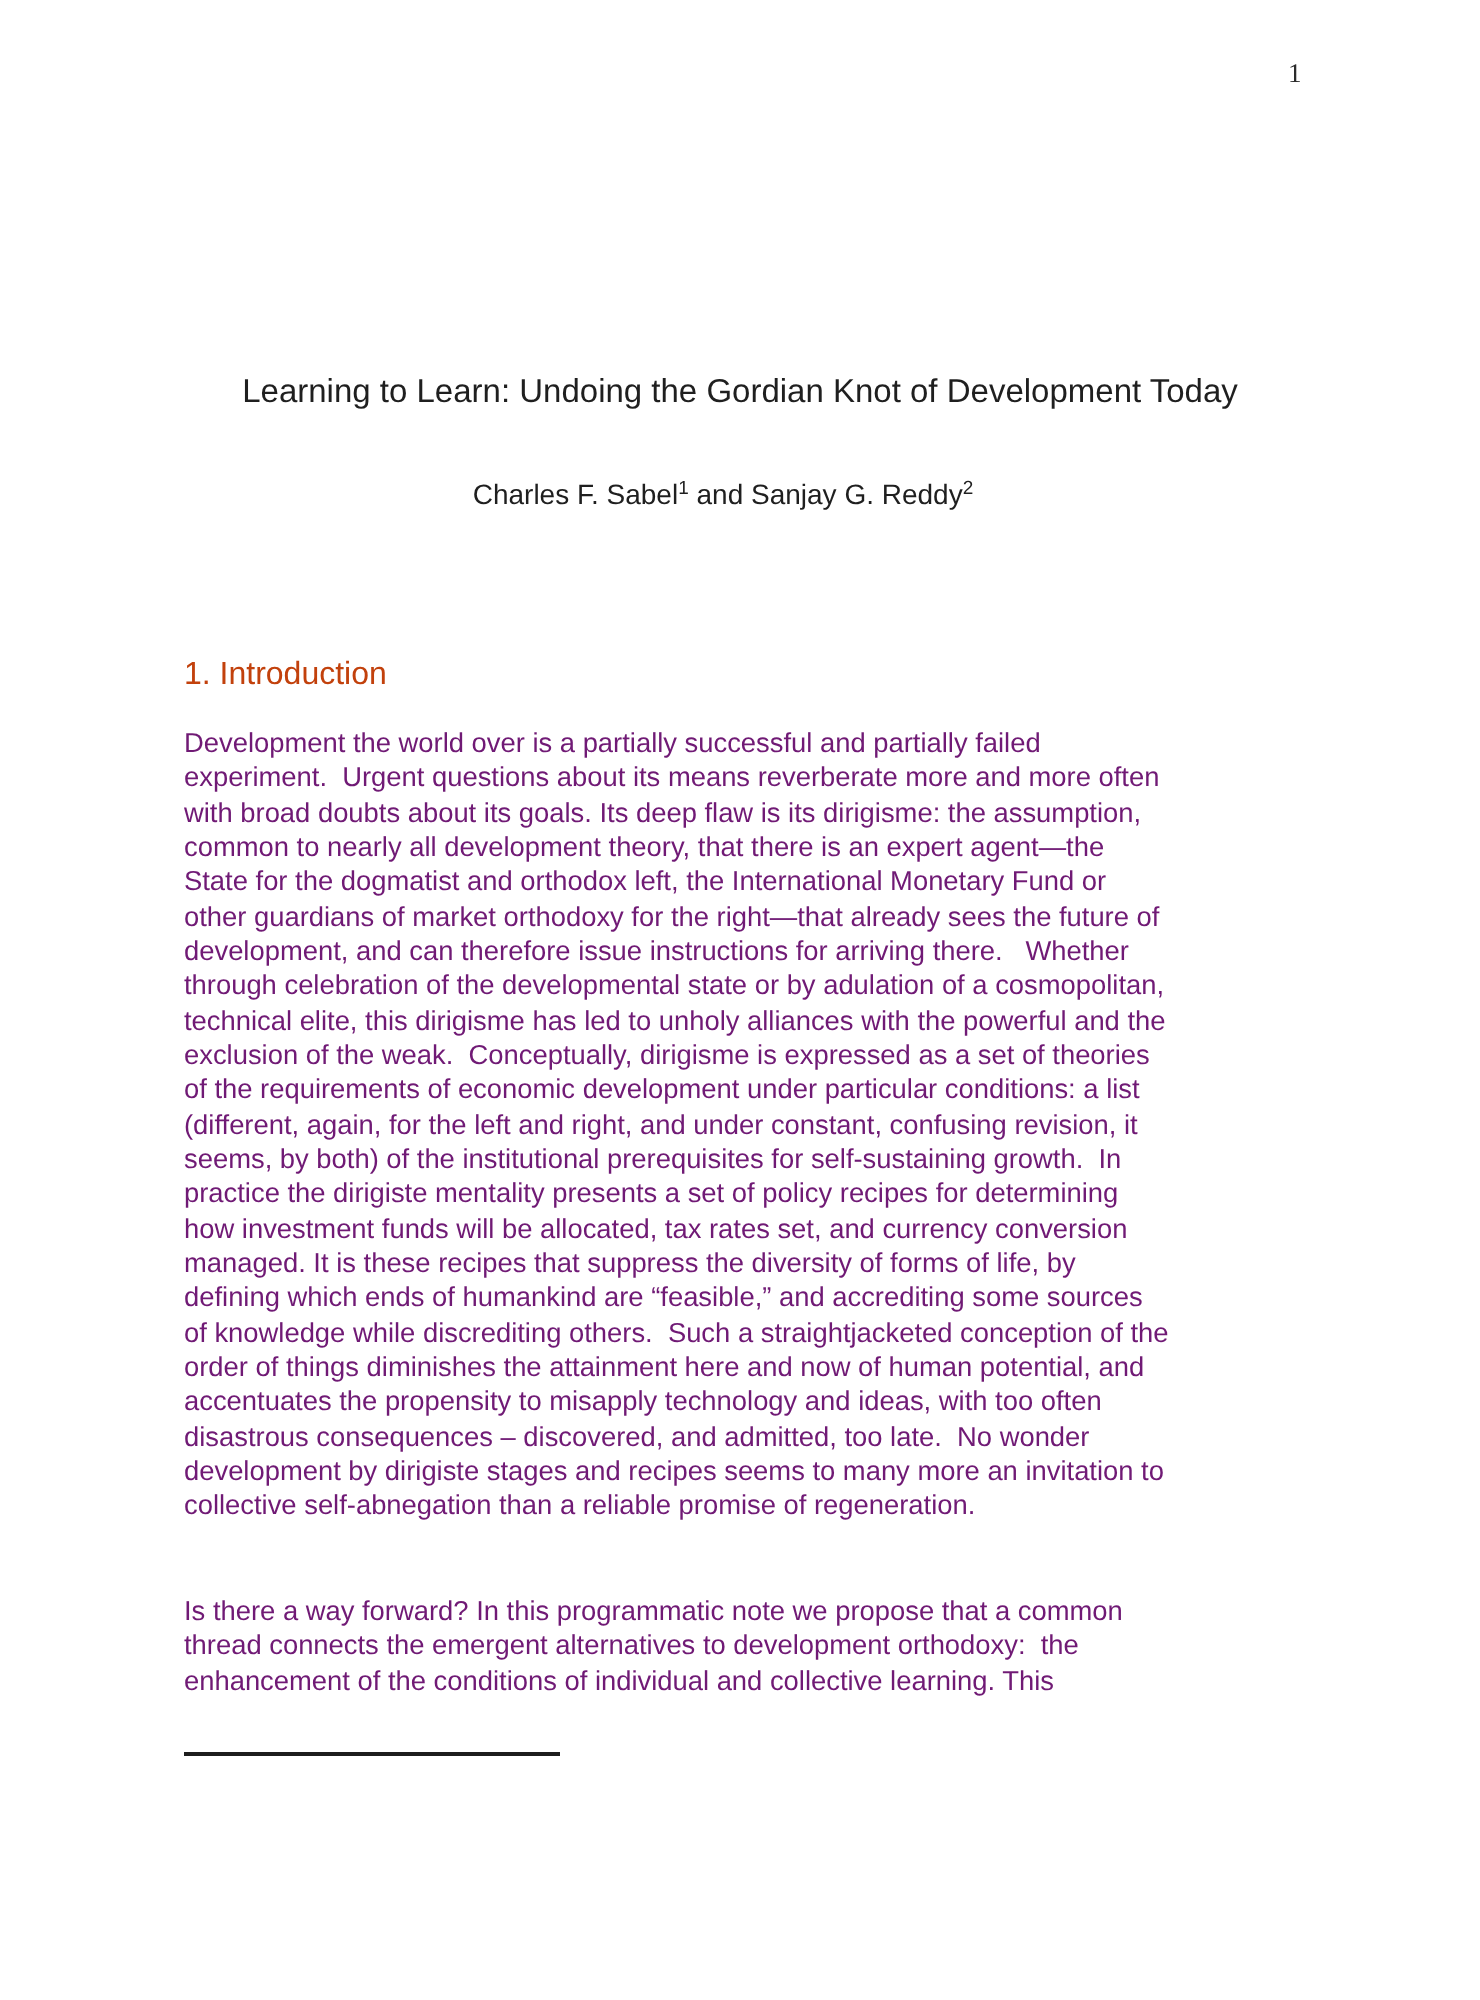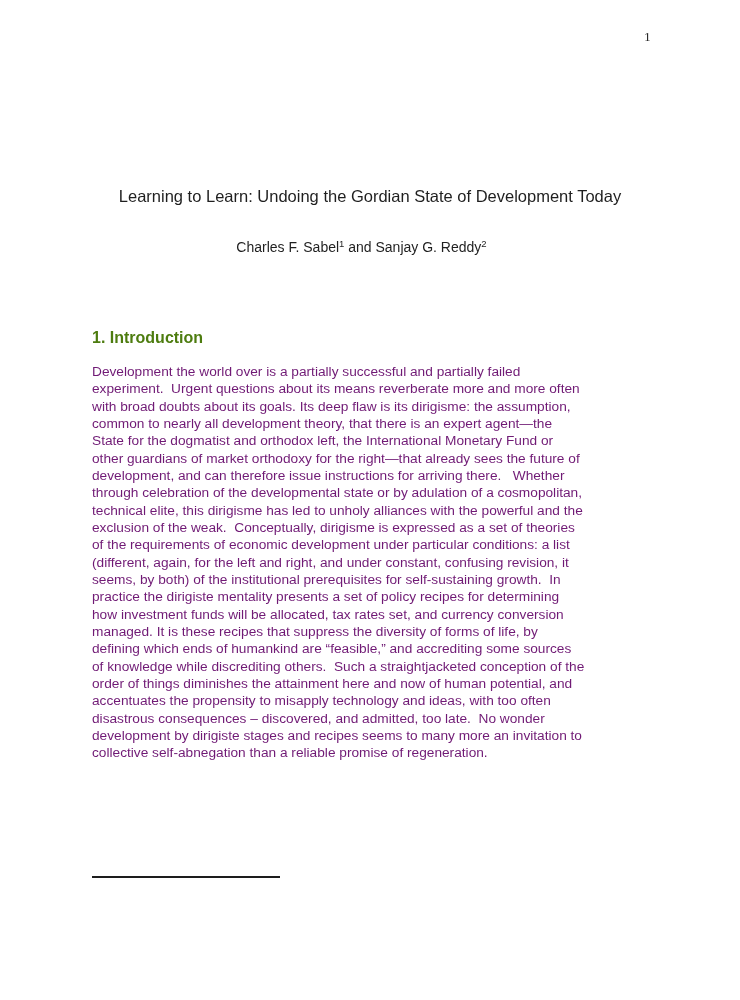--- a/index.html
+++ b/index.html
@@ -52,23 +52,23 @@
     vertical-align: 5px;
     line-height: 0;
   }
   .section-heading {
     position: absolute;
     top: 328px;
     left: 92px;
     margin: 0;
     font-family: "Liberation Sans", sans-serif;
     font-size: 16px;
-    font-weight: 700;
+    font-weight: 400;
     line-height: 19px;
-    color: #4d7c0f;
+    color: #c2410c;
   }
   .para {
     position: absolute;
     left: 92px;
     width: 586px;
     font-family: "Liberation Sans", sans-serif;
     font-size: 13.7px;
     line-height: 17.33px;
     white-space: pre-wrap;
     color: #701a75;
@@ -99,21 +99,21 @@
     margin-right: 3px;
   }
 </style>
 </head>
 <body>
 
 <div class="page">
 
   <div class="pageno">1</div>
 
-  <h1 class="title">Learning to Learn: Undoing the Gordian State of Development Today</h1>
+  <h1 class="title">Learning to Learn: Undoing the Gordian Knot of Development Today</h1>
 
   <div class="byline"><span>Charles F. Sabel</span><sup>1</sup><span> and </span><span>Sanjay G. Reddy</span><sup>2</sup></div>
 
   <h2 class="section-heading">1. Introduction</h2>
 
   <div class="para para-1">Development the world over is a partially successful and partially failed
 experiment.  Urgent questions about its means reverberate more and more often
 with broad doubts about its goals. Its deep flaw is its dirigisme: the assumption,
 common to nearly all development theory, that there is an expert agent—the
 State for the dogmatist and orthodox left, the International Monetary Fund or
@@ -129,17 +129,20 @@
 how investment funds will be allocated, tax rates set, and currency conversion
 managed. It is these recipes that suppress the diversity of forms of life, by
 defining which ends of humankind are “feasible,” and accrediting some sources
 of knowledge while discrediting others.  Such a straightjacketed conception of the
 order of things diminishes the attainment here and now of human potential, and
 accentuates the propensity to misapply technology and ideas, with too often
 disastrous consequences – discovered, and admitted, too late.  No wonder
 development by dirigiste stages and recipes seems to many more an invitation to
 collective self-abnegation than a reliable promise of regeneration.</div>
 
+  <div class="para para-2">Is there a way forward? In this programmatic note we propose that a common
+thread connects the emergent alternatives to development orthodoxy:  the
+enhancement of the conditions of individual and collective learning. This</div>
 
   <div class="footnote-rule"></div>
 
 
 </div>
 
 </body></html>

